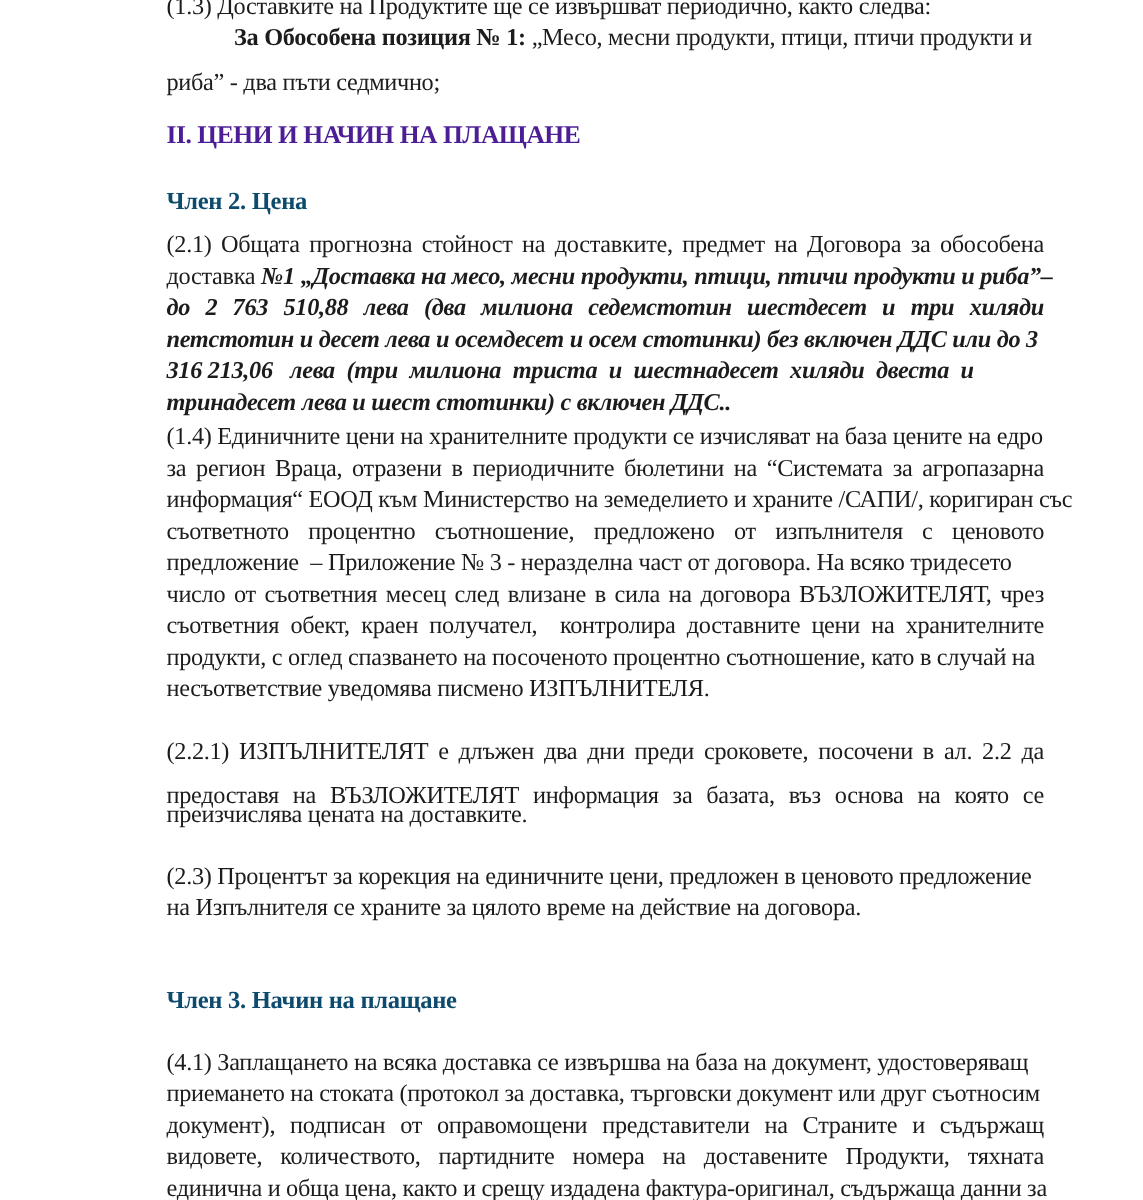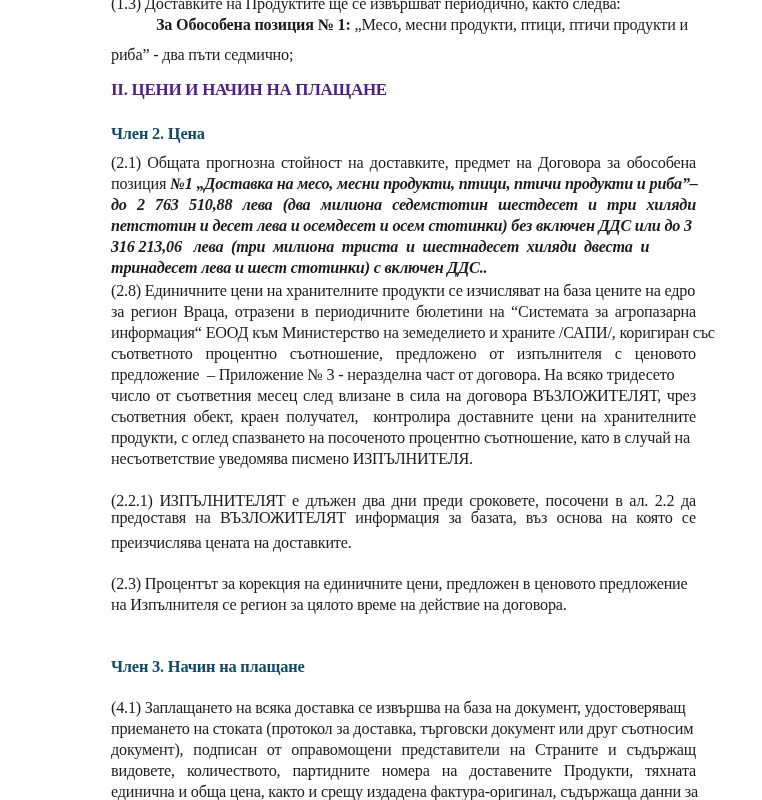--- a/index.html
+++ b/index.html
@@ -31,43 +31,43 @@
     <span class="b">За Обособена позиция № 1:</span><span> „Месо, месни продукти, птици, птичи продукти и</span>
   </div>
   <div class="ln" style="top:45px;">риба” - два пъти седмично;</div>
 
   <div class="ln sec" style="top:80px;">II. ЦЕНИ И НАЧИН НА ПЛАЩАНЕ</div>
 
   <div class="ln head" style="top:124px;">Член 2. Цена</div>
 
   <div class="ln just" style="top:153px;">(2.1) Общата прогнозна стойност на доставките, предмет на Договора за обособена</div>
   <div class="ln" style="top:174px;">
-    <span>позиция </span><span class="bi">№1 „Доставка на месо, месни продукти, птици, птичи продукти и риба”–</span>
+    <span>доставка </span><span class="bi">№1 „Доставка на месо, месни продукти, птици, птичи продукти и риба”–</span>
   </div>
   <div class="ln bi just" style="top:195px;">до 2 763 510,88 лева (два милиона седемстотин шестдесет и три хиляди</div>
   <div class="ln bi" style="top:216px;">петстотин и десет лева и осемдесет и осем стотинки)  без включен ДДС или до 3</div>
   <div class="ln bi" style="top:237px; white-space:pre;">316 213,06   лева  (три  милиона  триста  и  шестнадесет  хиляди  двеста  и</div>
   <div class="ln bi" style="top:258px;">тринадесет лева и шест стотинки) с включен ДДС..</div>
 
-  <div class="ln" style="top:281px;">(2.8) Единичните цени на хранителните продукти се изчисляват на база цените на едро</div>
+  <div class="ln" style="top:281px;">(1.4) Единичните цени на хранителните продукти се изчисляват на база цените на едро</div>
   <div class="ln" style="top:323px;">информация“ ЕООД към Министерство на земеделието и храните /САПИ/, коригиран със</div>
   <div class="ln just" style="top:302px;">за регион Враца, отразени в периодичните бюлетини на “Системата за агропазарна</div>
   <div class="ln just" style="top:344px;">съответното процентно съотношение, предложено от изпълнителя с ценовото</div>
   <div class="ln" style="top:365px; white-space:pre;">предложение  – Приложение № 3 - неразделна част от договора. На всяко тридесето</div>
   <div class="ln just" style="top:386px;">число от съответния месец след влизане в сила на договора ВЪЗЛОЖИТЕЛЯТ, чрез</div>
   <div class="ln just" style="top:407px; white-space:pre;">съответния обект, краен получател,  контролира доставните цени на хранителните</div>
   <div class="ln" style="top:428px;">продукти, с оглед спазването на посоченото процентно съотношение, като в случай на</div>
   <div class="ln" style="top:449px;">несъответствие уведомява писмено ИЗПЪЛНИТЕЛЯ.</div>
 
   <div class="ln just" style="top:491px;">(2.2.1) ИЗПЪЛНИТЕЛЯТ е длъжен два дни преди сроковете, посочени в ал. 2.2 да</div>
-  <div class="ln just" style="top:508px;">предоставя на ВЪЗЛОЖИТЕЛЯТ информация за базата, въз основа на която се</div>
+  <div class="ln just" style="top:520px;">предоставя на ВЪЗЛОЖИТЕЛЯТ информация за базата, въз основа на която се</div>
   <div class="ln" style="top:533px;">преизчислява цената на доставките.</div>
 
   <div class="ln" style="top:574px;">(2.3) Процентът за корекция на единичните цени, предложен в ценовото предложение</div>
-  <div class="ln" style="top:595px;">на Изпълнителя се регион за цялото време на действие на договора.</div>
+  <div class="ln" style="top:595px;">на Изпълнителя се храните за цялото време на действие на договора.</div>
 
   <div class="ln head" style="top:657px;">Член 3. Начин на плащане</div>
 
   <div class="ln" style="top:698px;">(4.1) Заплащането на всяка доставка се извършва на база на документ, удостоверяващ</div>
   <div class="ln" style="top:719px;">приемането на стоката (протокол за доставка, търговски документ или друг съотносим</div>
   <div class="ln just" style="top:740px;">документ), подписан от оправомощени представители на Страните и съдържащ</div>
   <div class="ln just" style="top:761px;">видовете, количеството, партидните номера на доставените Продукти, тяхната</div>
   <div class="ln" style="top:782px;">единична и обща цена, както и срещу издадена фактура-оригинал, съдържаща данни за</div>
 
 </div>

